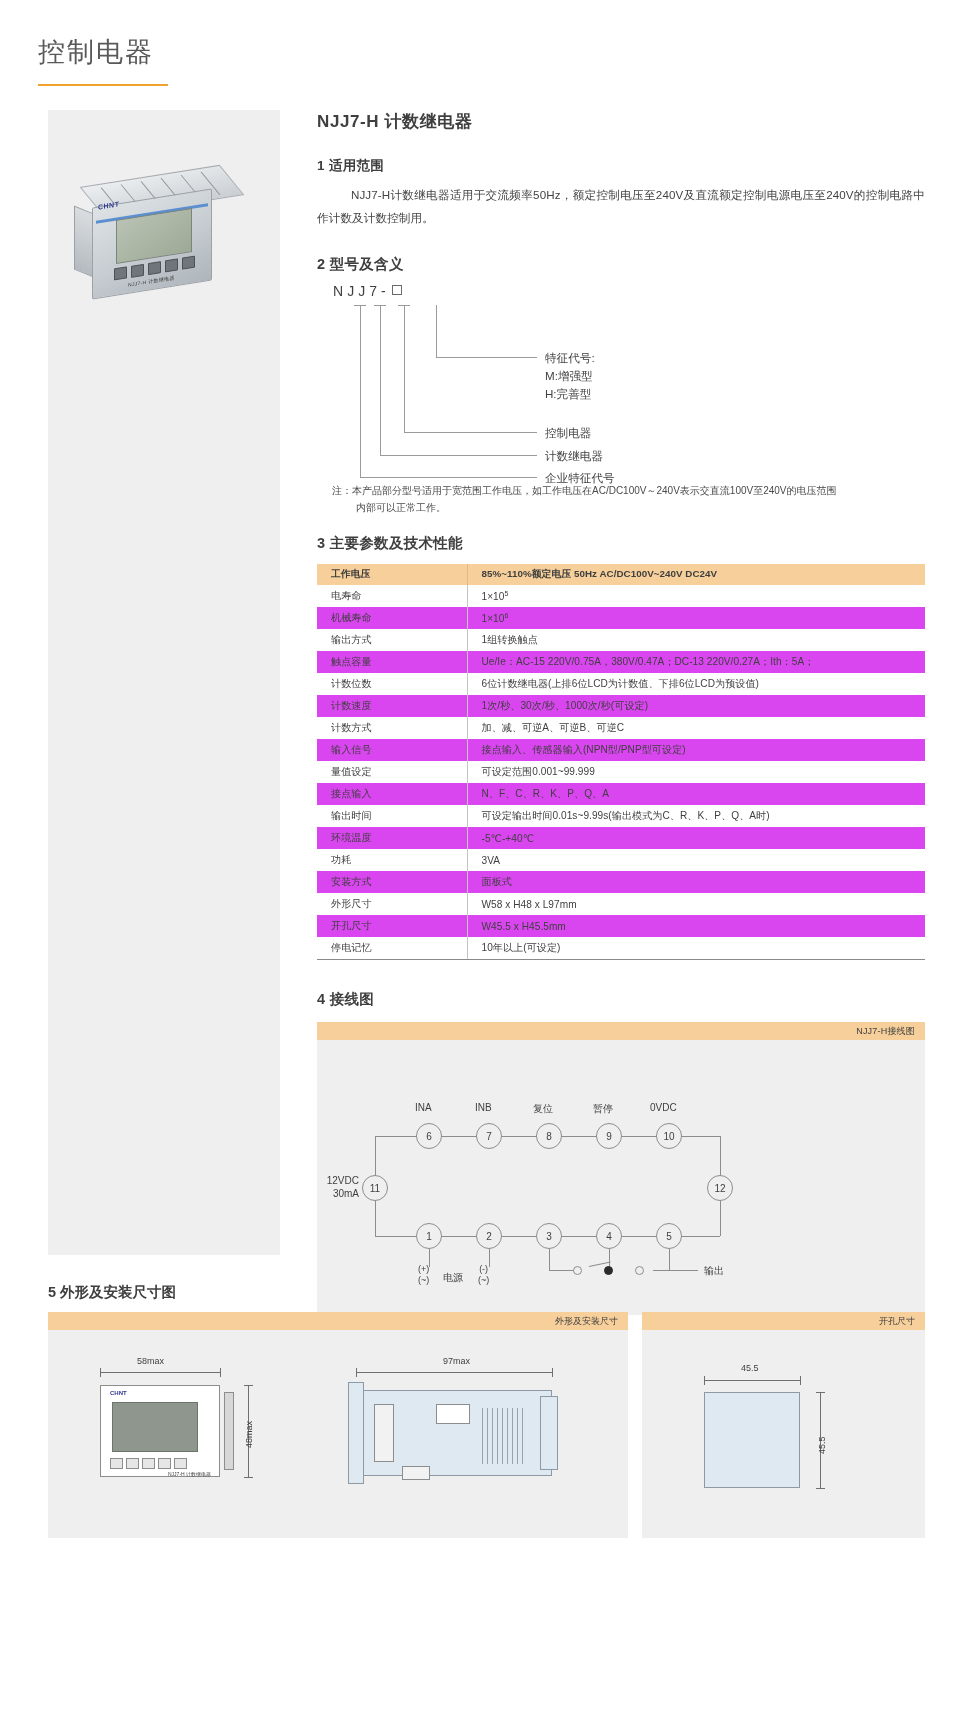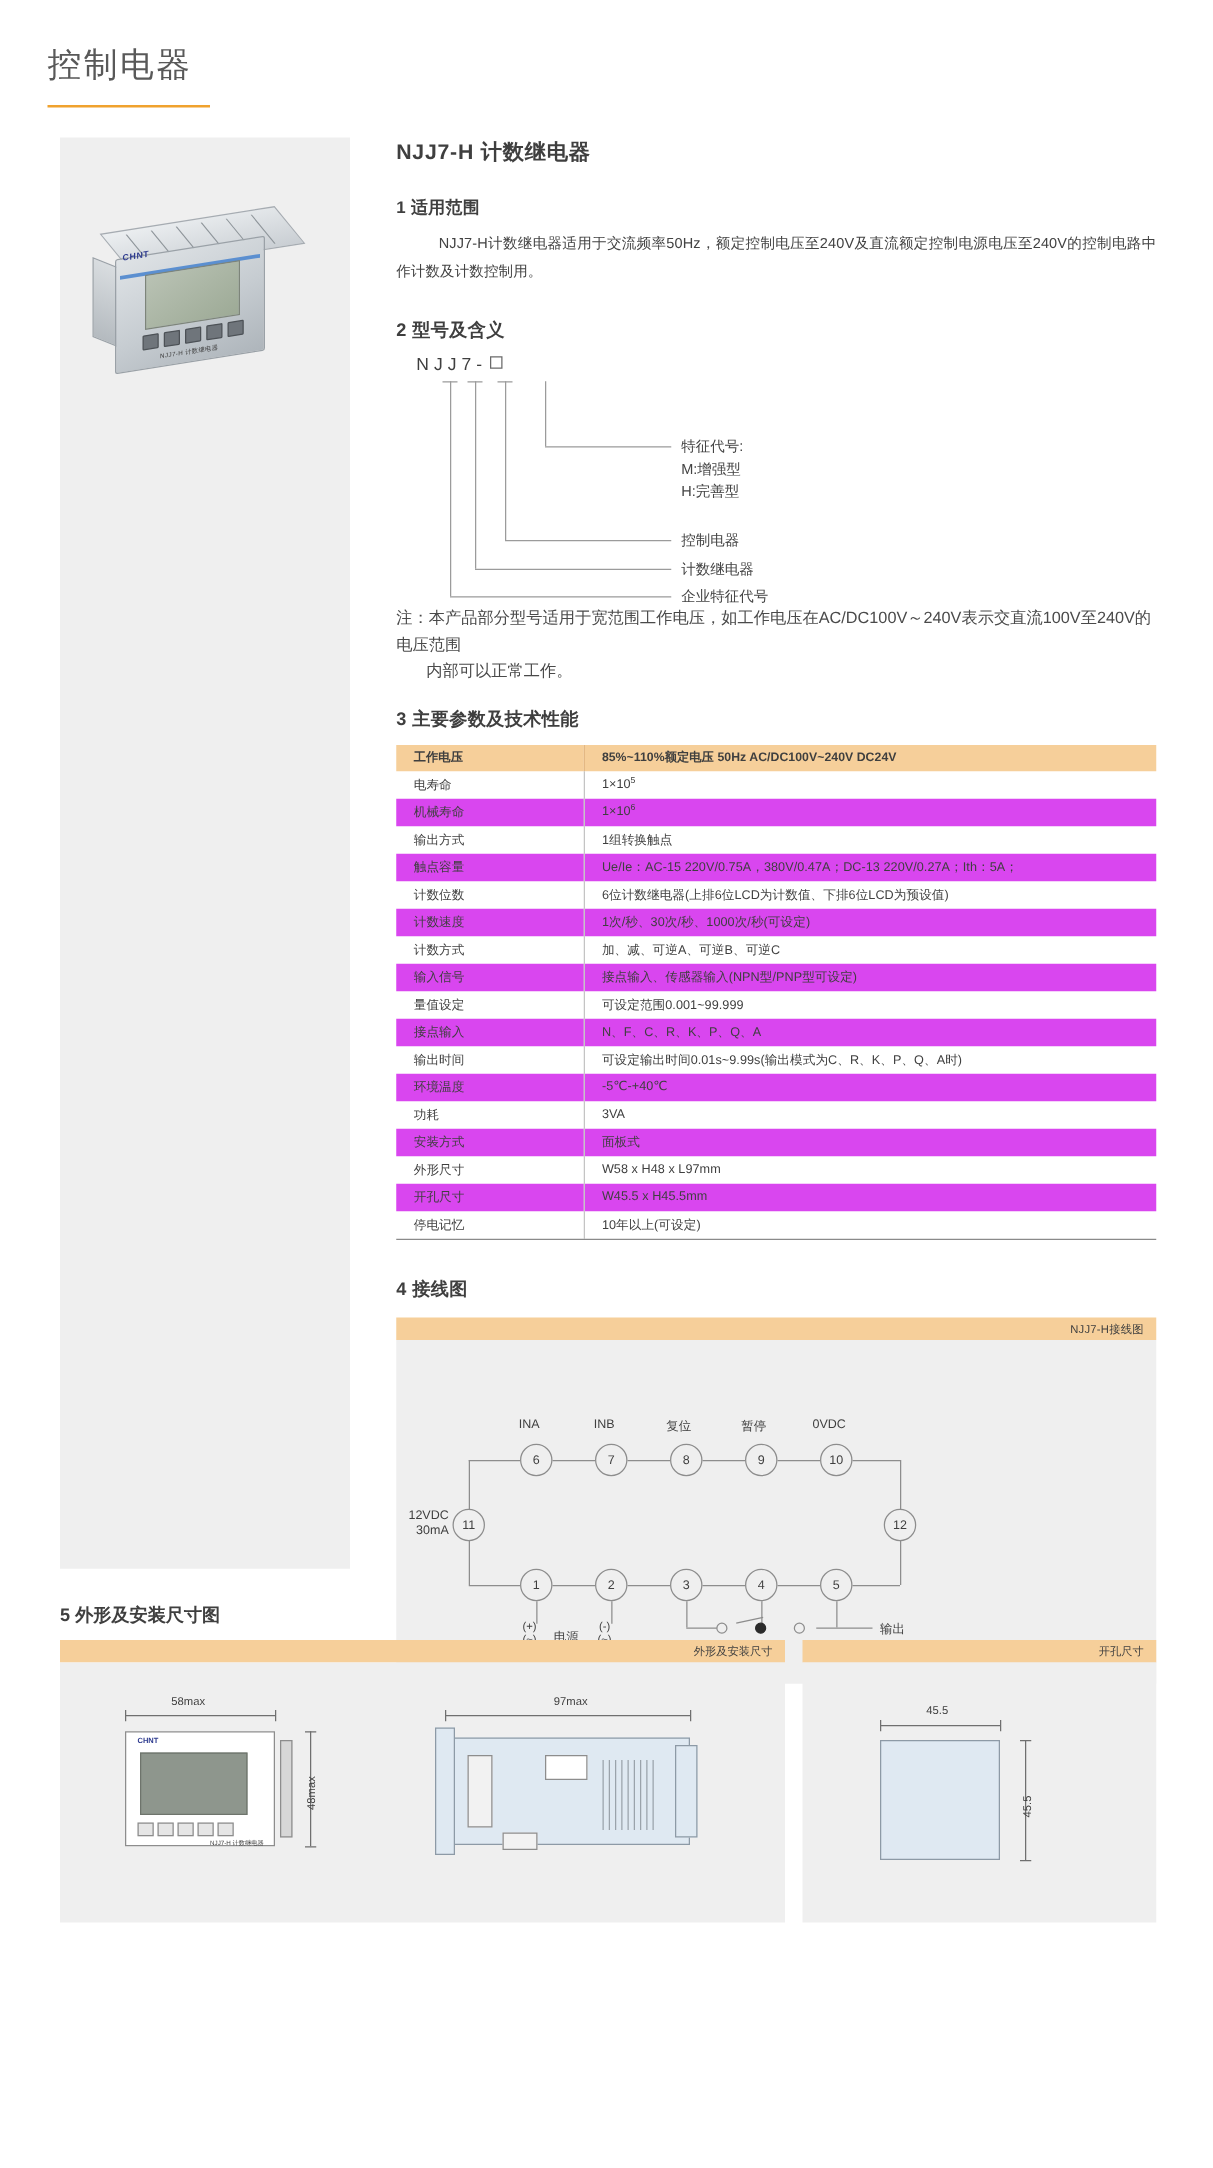--- a/index.html
+++ b/index.html
@@ -130,22 +130,23 @@
   .ml { position: absolute; background: #9b9b9b; }
   .mv { width: 1px; }
   .mh { height: 1px; }
   .model-label {
     position: absolute;
     font-size: 11.6px; color: #434343; line-height: 1.55;
     white-space: nowrap;
   }
 
   .note {
-    font-size: 13px; line-height: 1.65; color: #4a4a4a;
+    font-size: 10px; line-height: 1.65; color: #4a4a4a;
     margin-top: 4px;
+    margin-left: 15px;
   }
   .note .nindent { display:inline-block; width: 24px; }
 
   
   table.spec {
     width: 100%; border-collapse: collapse;
     font-size: 10.1px; color: #3f3f3f;
   }
   table.spec tr.head td {
     background: #f6cf9a; font-weight: bold; font-size: 9.8px;

